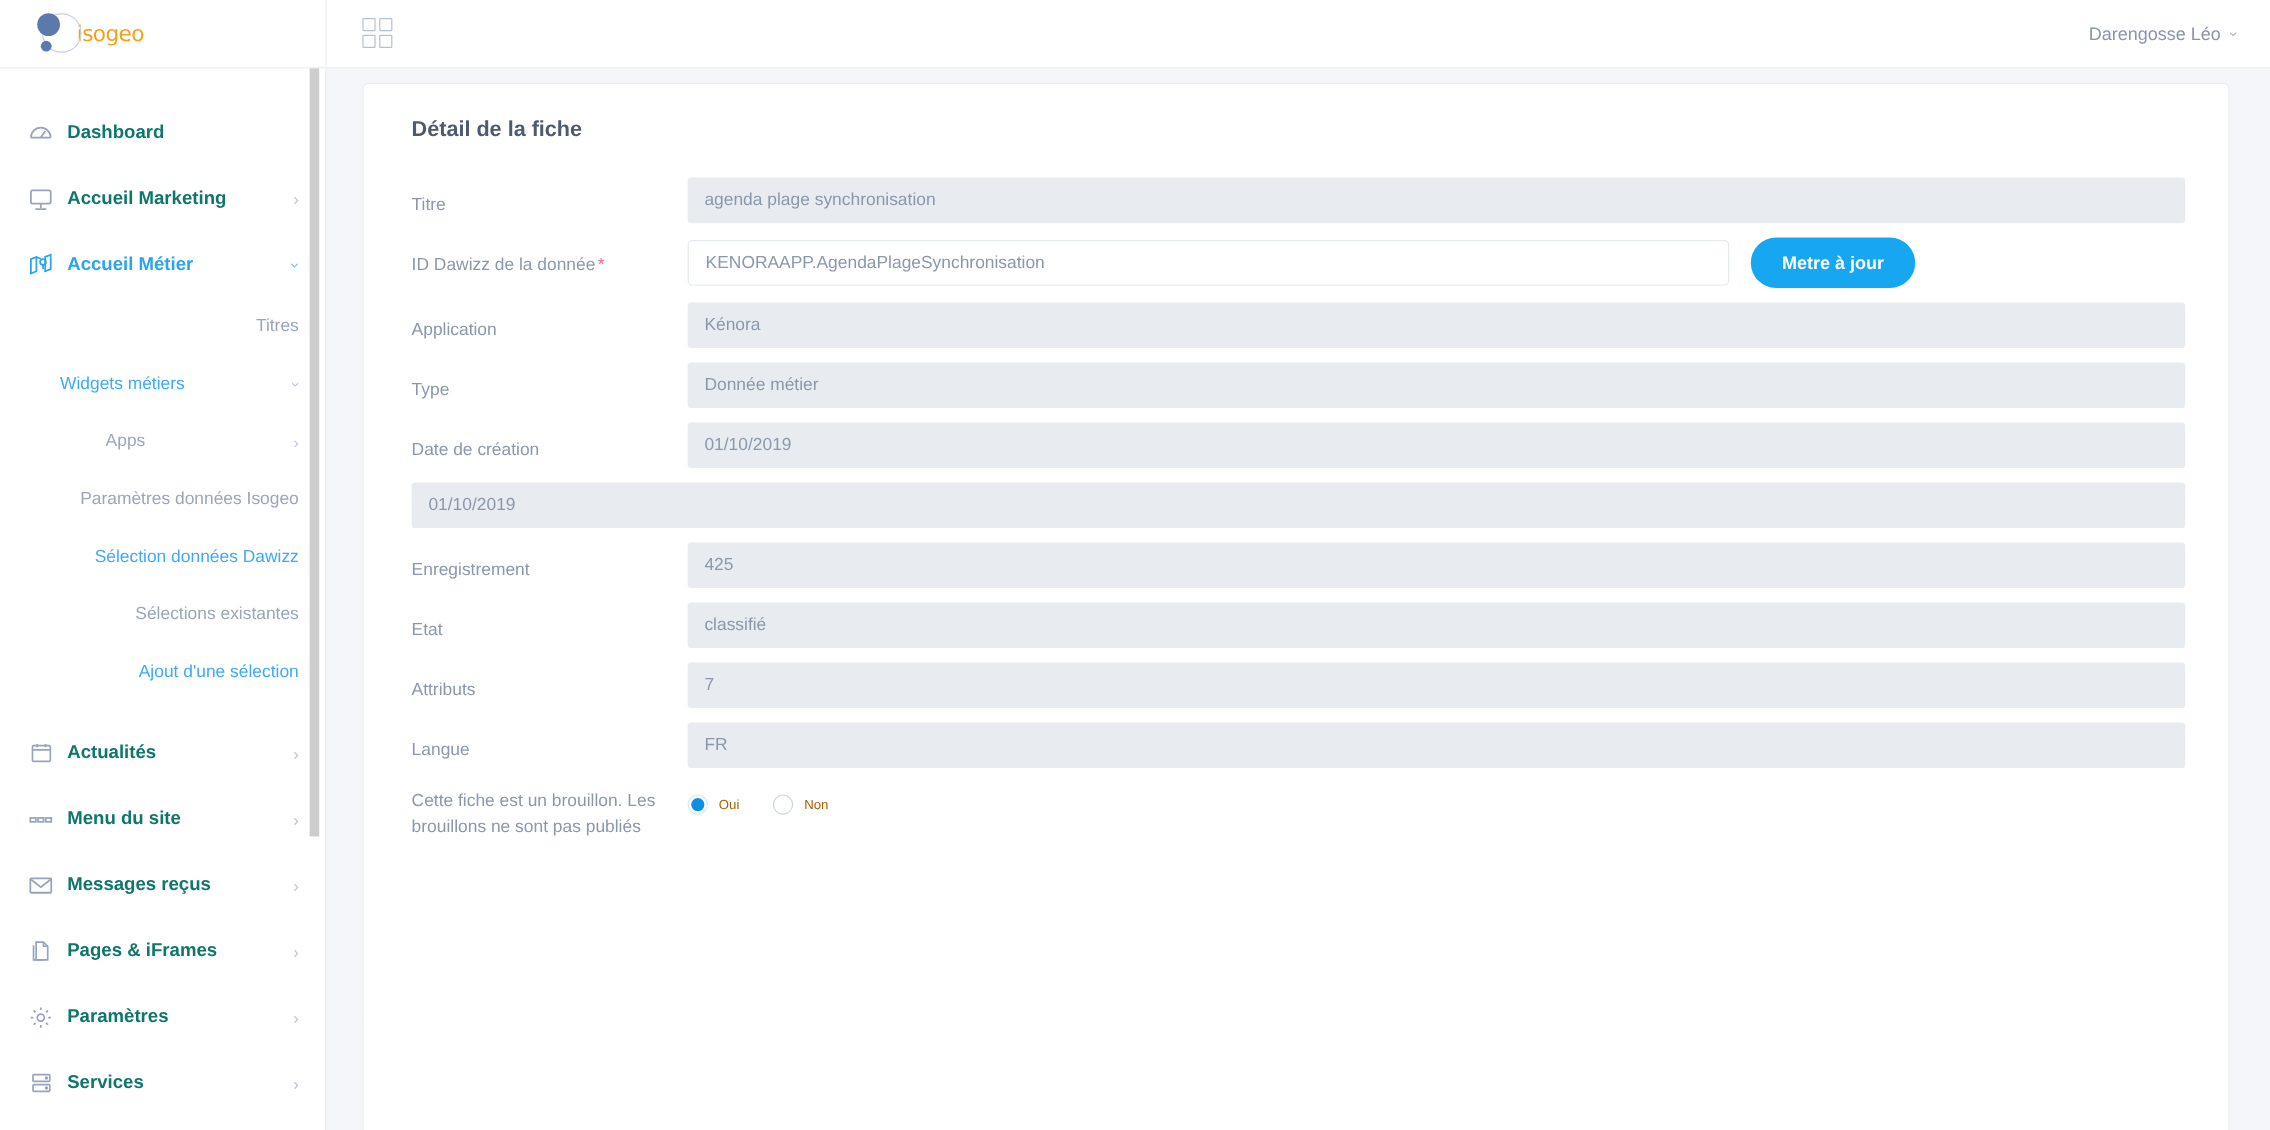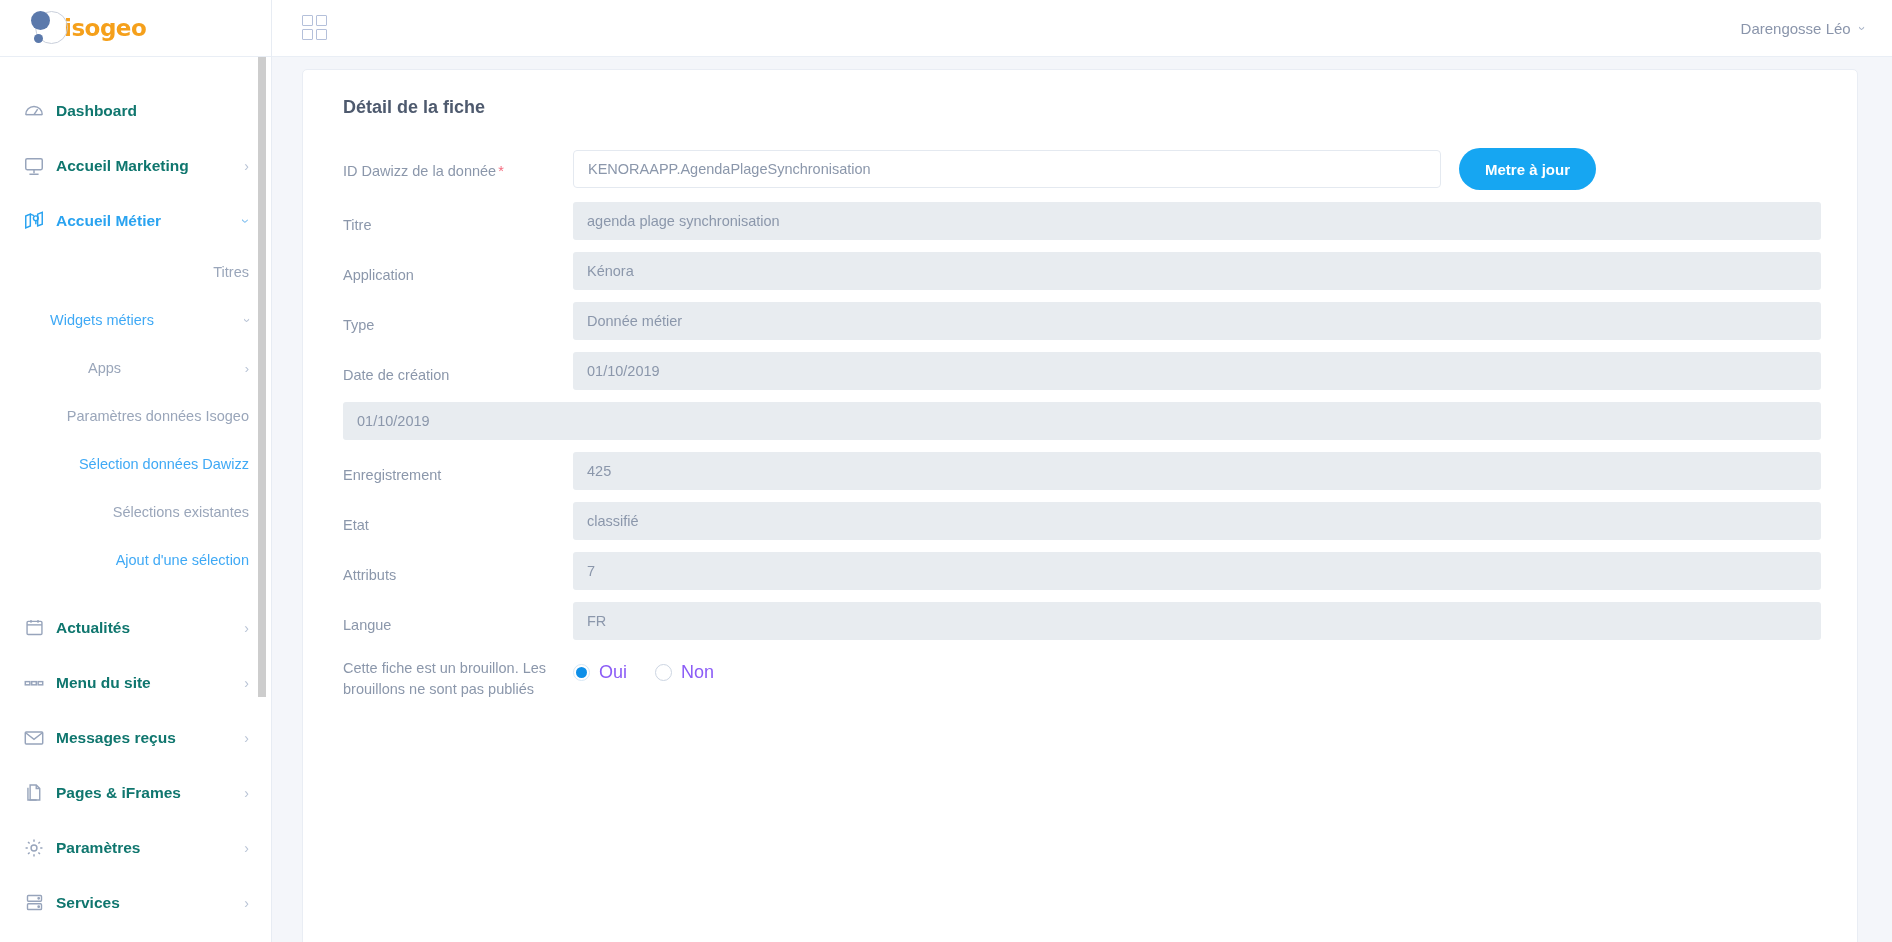--- a/index.html
+++ b/index.html
@@ -41,23 +41,23 @@
     position: absolute; left: 5px; top: 4px;
     width: 19px; height: 19px; border-radius: 50%;
     background: #5b79ab;
   }
   .logo-dot-small {
     position: absolute; left: 8px; top: 27px;
     width: 9px; height: 9px; border-radius: 50%;
     background: #5b79ab;
   }
   .logo-text {
-    font-size: 23px; color: #f5a01b; letter-spacing: -0.5px;
+    font-size: 18px; color: #f5a01b; letter-spacing: -0.5px;
     font-family: "DejaVu Sans", sans-serif;
-    margin-left: -6px; font-weight: 700;
+    margin-left: -6px; font-weight: 400;
   }
 
   .nav-scroll {
     flex: 1 1 auto;
     overflow: hidden;
     padding-top: 26px;
     position: relative;
   }
   .nav-item {
     display: flex; align-items: center;
@@ -215,21 +215,21 @@
     width: 17px; height: 17px; border-radius: 50%;
     border: 1.6px solid #ccd5e2; background: #fff;
     display: flex; align-items: center; justify-content: center;
     flex: 0 0 17px;
   }
   .radio.checked { border-color: #d6e7f5; }
   .radio.checked::after {
     content: ""; width: 11px; height: 11px; border-radius: 50%;
     background: #0d8fe8; display: block;
   }
-  .radio-label { font-size: 18px; color: #8b5cf6; }
+  .radio-label { font-size: 11px; color: #a16207; }
 
   .row.draft .row-label { flex: 0 0 230px; padding-top: 6px; padding-right: 18px; }
 </style>
 </head>
 <body>
 
 <aside class="sidebar">
 
   <div class="brand">
     <div class="brand-logo">
@@ -409,33 +409,33 @@
     </div>
   </header>
 
   <main class="content">
     <section class="card">
       <h1 class="card-title">Détail de la fiche</h1>
 
       <div class="form">
 
         <div class="row">
+          <div class="row-label">Titre</div>
+          <div class="row-field">
+            <div class="readonly">agenda plage synchronisation</div>
+          </div>
+        </div>
+
+        <div class="row">
           <div class="row-label">
             <span>ID Dawizz de la donnée</span><span class="req">*</span>
           </div>
           <div class="row-field">
             <input class="inp short" type="text" value="KENORAAPP.AgendaPlageSynchronisation" style="">
             <button class="btn-primary">Metre à jour</button>
-          </div>
-        </div>
-
-        <div class="row">
-          <div class="row-label">Titre</div>
-          <div class="row-field">
-            <div class="readonly">agenda plage synchronisation</div>
           </div>
         </div>
 
         <div class="row">
           <div class="row-label">Application</div>
           <div class="row-field">
             <div class="readonly">Kénora</div>
           </div>
         </div>
 

